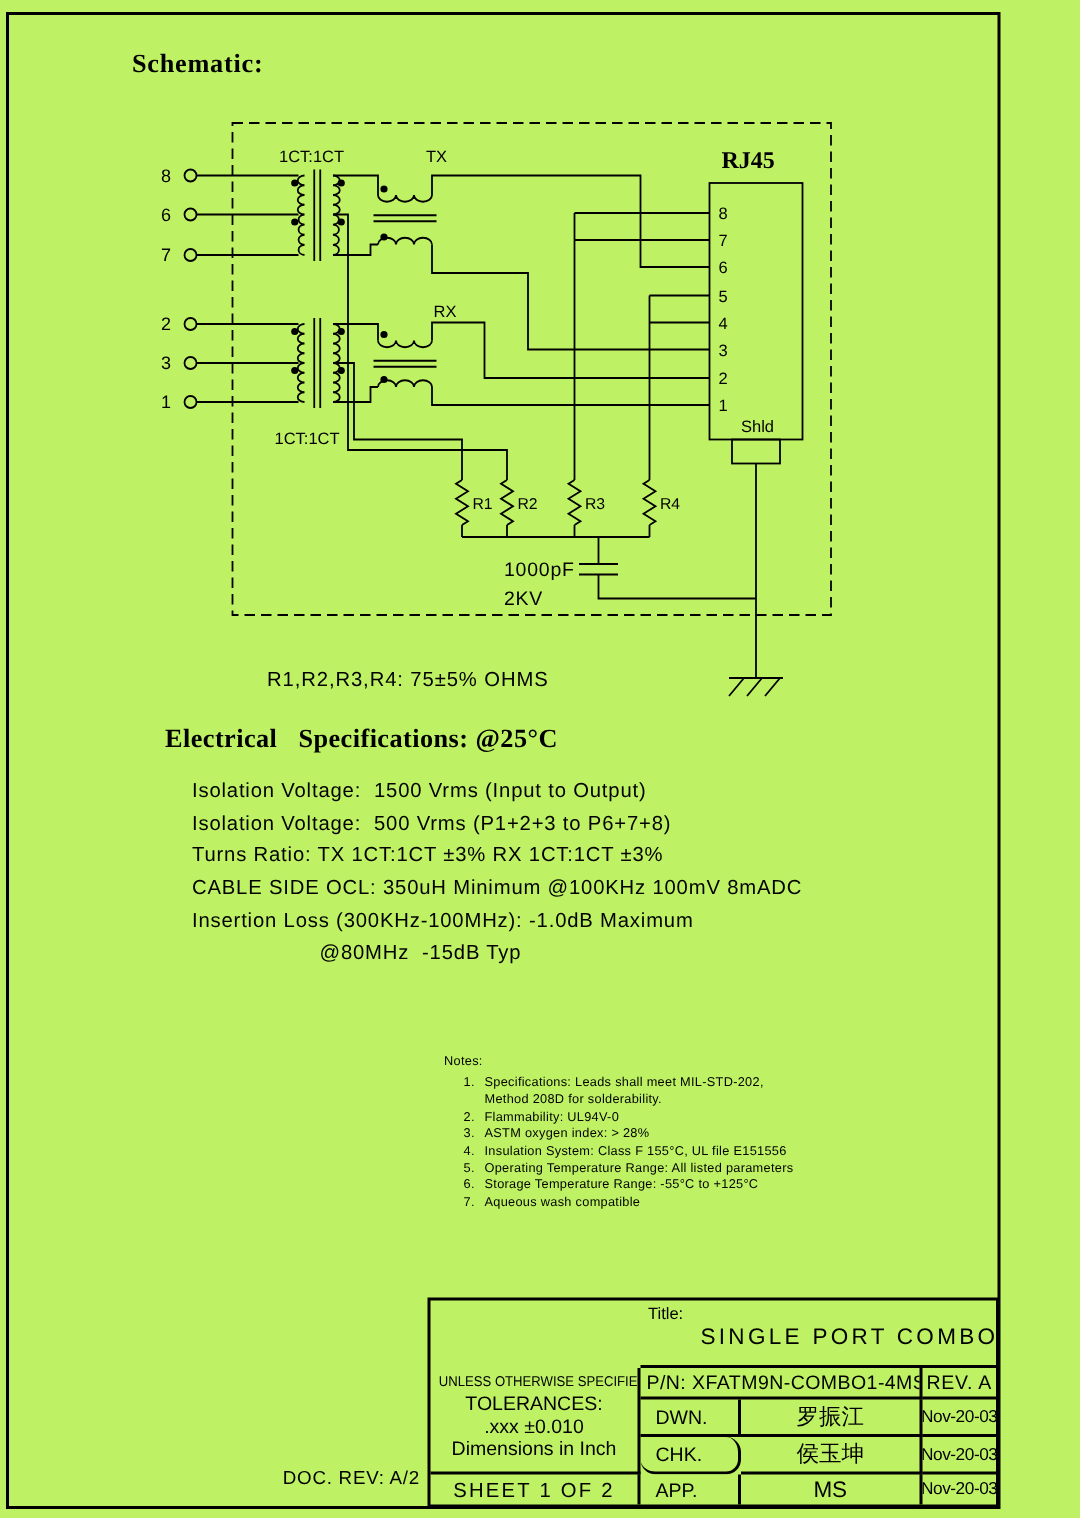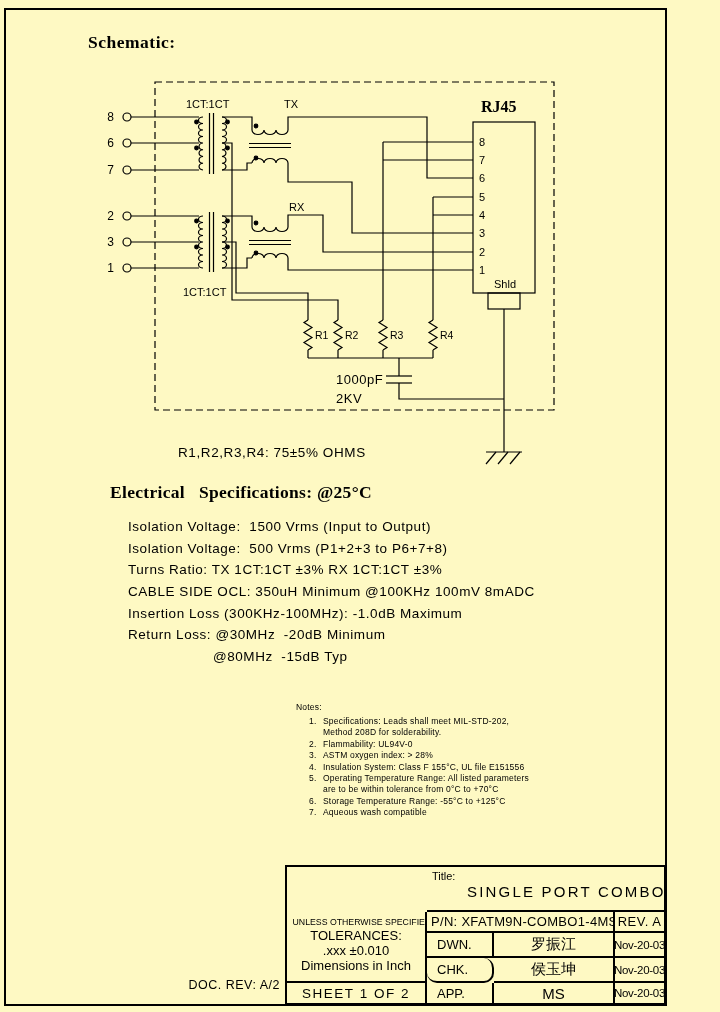--- a/index.html
+++ b/index.html
@@ -1,16 +1,16 @@
 <!DOCTYPE html>
 <html><head>
 <meta charset="utf-8">
 <style>
   html,body{margin:0;padding:0;background:#fff;}
-  .page{position:relative;width:720px;height:1012px;background:#fef9c3;overflow:hidden;
+  .page{position:relative;width:720px;height:1012px;background:#bef264;overflow:hidden;
         font-family:"Liberation Sans",sans-serif;color:#000;}
   .frame{position:absolute;left:4px;top:8px;width:663px;height:998px;
          border:2px solid #000;box-sizing:border-box;}
   .serif-head{font-family:"Liberation Serif",serif;font-weight:bold;}
   .schematic-heading{position:absolute;left:88px;top:32px;font-size:17.5px;letter-spacing:0.5px;}
   .elec-heading{position:absolute;left:110px;top:482px;font-size:17.5px;white-space:pre;letter-spacing:0.3px;}
   .res-note{position:absolute;left:178px;top:445px;font-size:13.5px;letter-spacing:0.6px;white-space:pre;}
   .specs{position:absolute;left:128px;top:516px;font-size:13.5px;letter-spacing:0.55px;}
   .spec-line{height:21.7px;line-height:21.7px;white-space:pre;}
   .spec-line.indent{padding-left:85px;}
@@ -202,21 +202,20 @@
 
   <div class="res-note">R1,R2,R3,R4: 75±5% OHMS</div>
 
   <div class="serif-head elec-heading">Electrical   Specifications: @25°C</div>
   <div class="specs">
     <div class="spec-line">Isolation Voltage:  1500 Vrms (Input to Output)</div>
     <div class="spec-line">Isolation Voltage:  500 Vrms (P1+2+3 to P6+7+8)</div>
     <div class="spec-line">Turns Ratio: TX 1CT:1CT ±3% RX 1CT:1CT ±3%</div>
     <div class="spec-line">CABLE SIDE OCL: 350uH Minimum @100KHz 100mV 8mADC</div>
     <div class="spec-line">Insertion Loss (300KHz-100MHz): -1.0dB Maximum</div>
-    <div class="spec-line">Return Loss: @30MHz  -20dB Minimum</div>
     <div class="spec-line indent">@80MHz  -15dB Typ</div>
   </div>
 
   <div class="notes">
     <div class="notes-heading">Notes:</div>
     <div class="note-row">
         <span class="note-num">1.</span>
         <span class="note-text">Specifications: Leads shall meet MIL-STD-202,</span>
       </div>
     <div class="note-row">
@@ -231,24 +230,20 @@
         <span class="note-num">3.</span>
         <span class="note-text">ASTM oxygen index: &gt; 28%</span>
       </div>
     <div class="note-row">
         <span class="note-num">4.</span>
         <span class="note-text">Insulation System: Class F 155°C, UL file E151556</span>
       </div>
     <div class="note-row">
         <span class="note-num">5.</span>
         <span class="note-text">Operating Temperature Range: All listed parameters</span>
-      </div>
-    <div class="note-row">
-        <span class="note-num"></span>
-        <span class="note-text">are to be within tolerance from 0°C to +70°C</span>
       </div>
     <div class="note-row">
         <span class="note-num">6.</span>
         <span class="note-text">Storage Temperature Range: -55°C to +125°C</span>
       </div>
     <div class="note-row">
         <span class="note-num">7.</span>
         <span class="note-text">Aqueous wash compatible</span>
       </div>
   </div>

